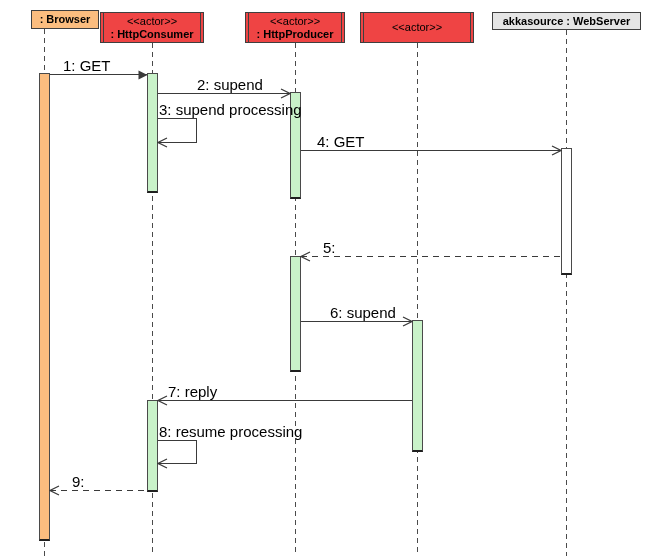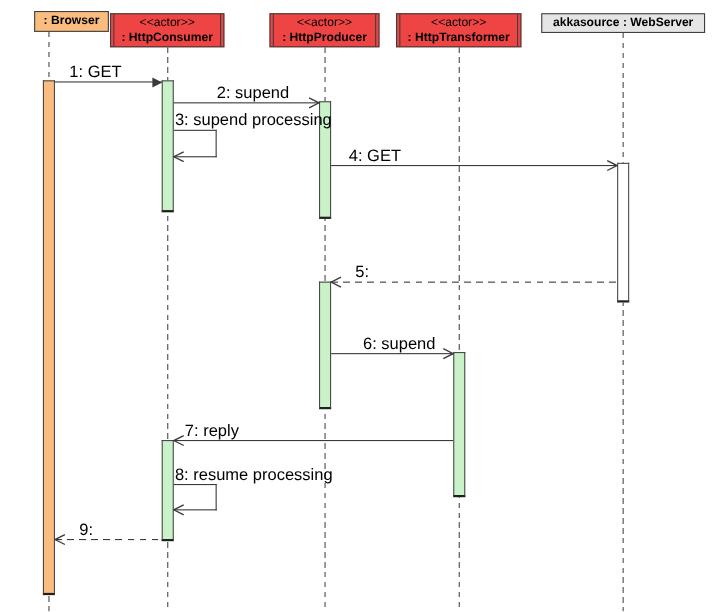--- a/index.html
+++ b/index.html
@@ -65,21 +65,20 @@
     <div class="pname">: HttpConsumer</div>
   </div>
 
   <div class="head active-box" style="left:245px;top:12px;width:100px;height:31px;">
     <div class="stereo">&lt;&lt;actor&gt;&gt;</div>
     <div class="pname">: HttpProducer</div>
   </div>
 
   <div class="head active-box" style="left:360px;top:12px;width:114px;height:31px;">
     <div class="stereo">&lt;&lt;actor&gt;&gt;</div>
-    <div class="pname">: HttpTransformer</div>
   </div>
 
   <div class="head white" style="left:492px;top:12px;width:149px;height:18px;">
     <div class="pname">akkasource : WebServer</div>
   </div>
 
   <div class="bar orange" style="left:39px;top:73px;height:468px;"></div>
   <div class="bar" style="left:147px;top:73px;height:120px;"></div>
   <div class="bar" style="left:290px;top:92px;height:107px;"></div>
   <div class="bar white" style="left:561px;top:148px;height:127px;"></div>

